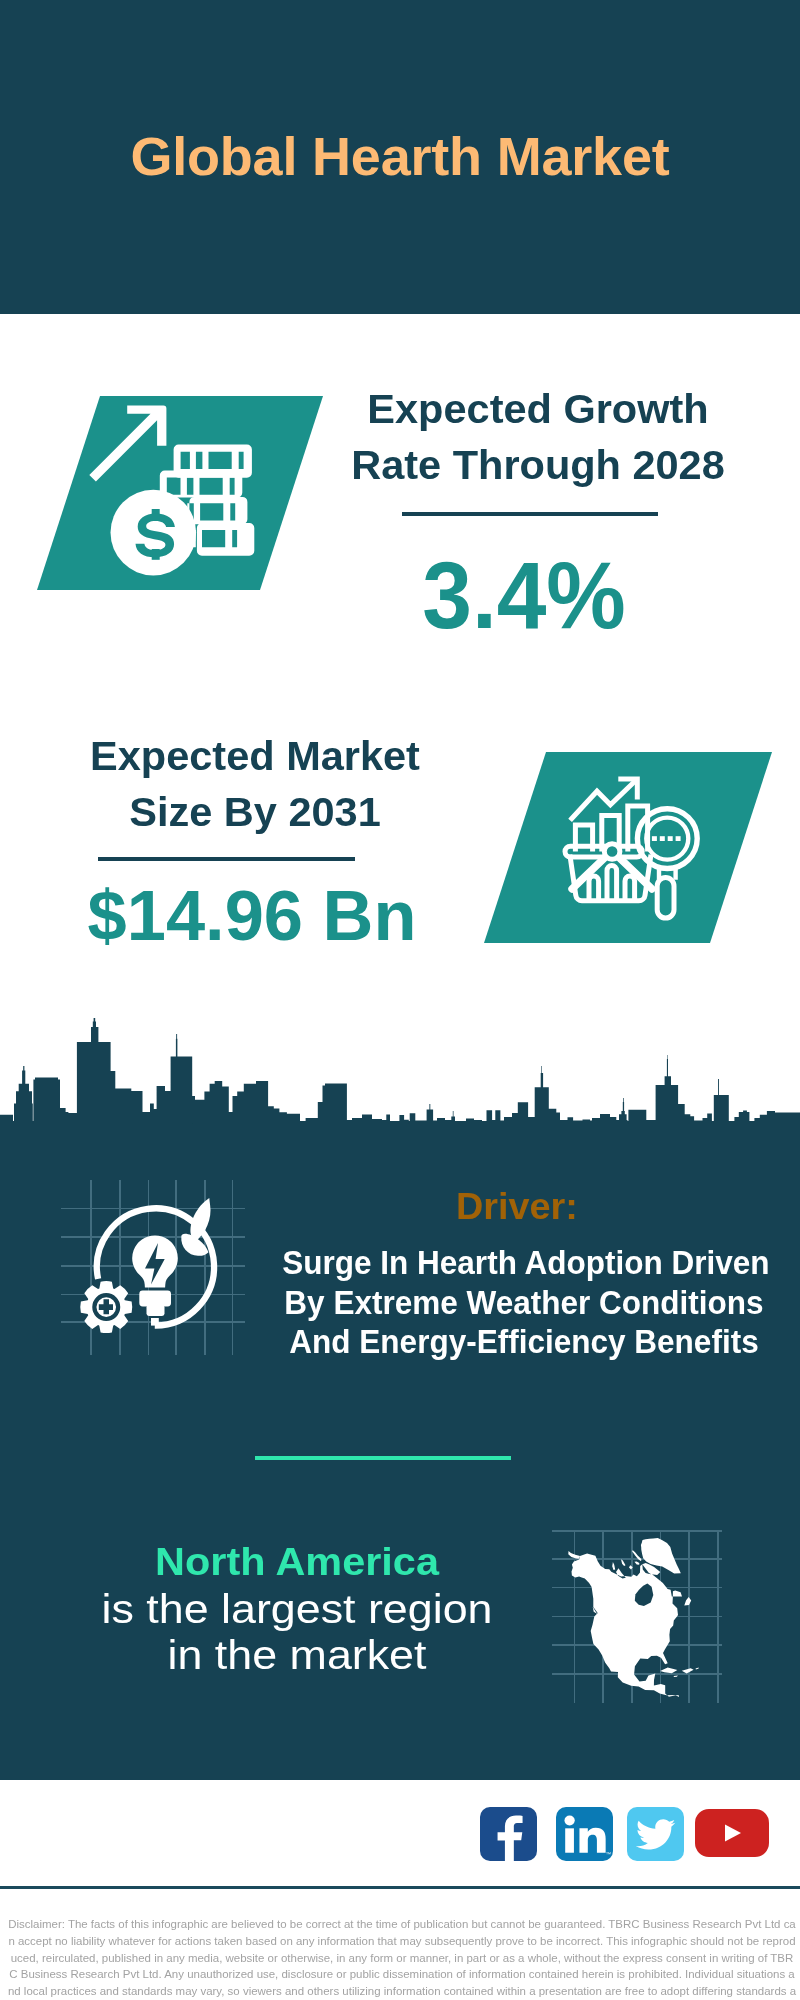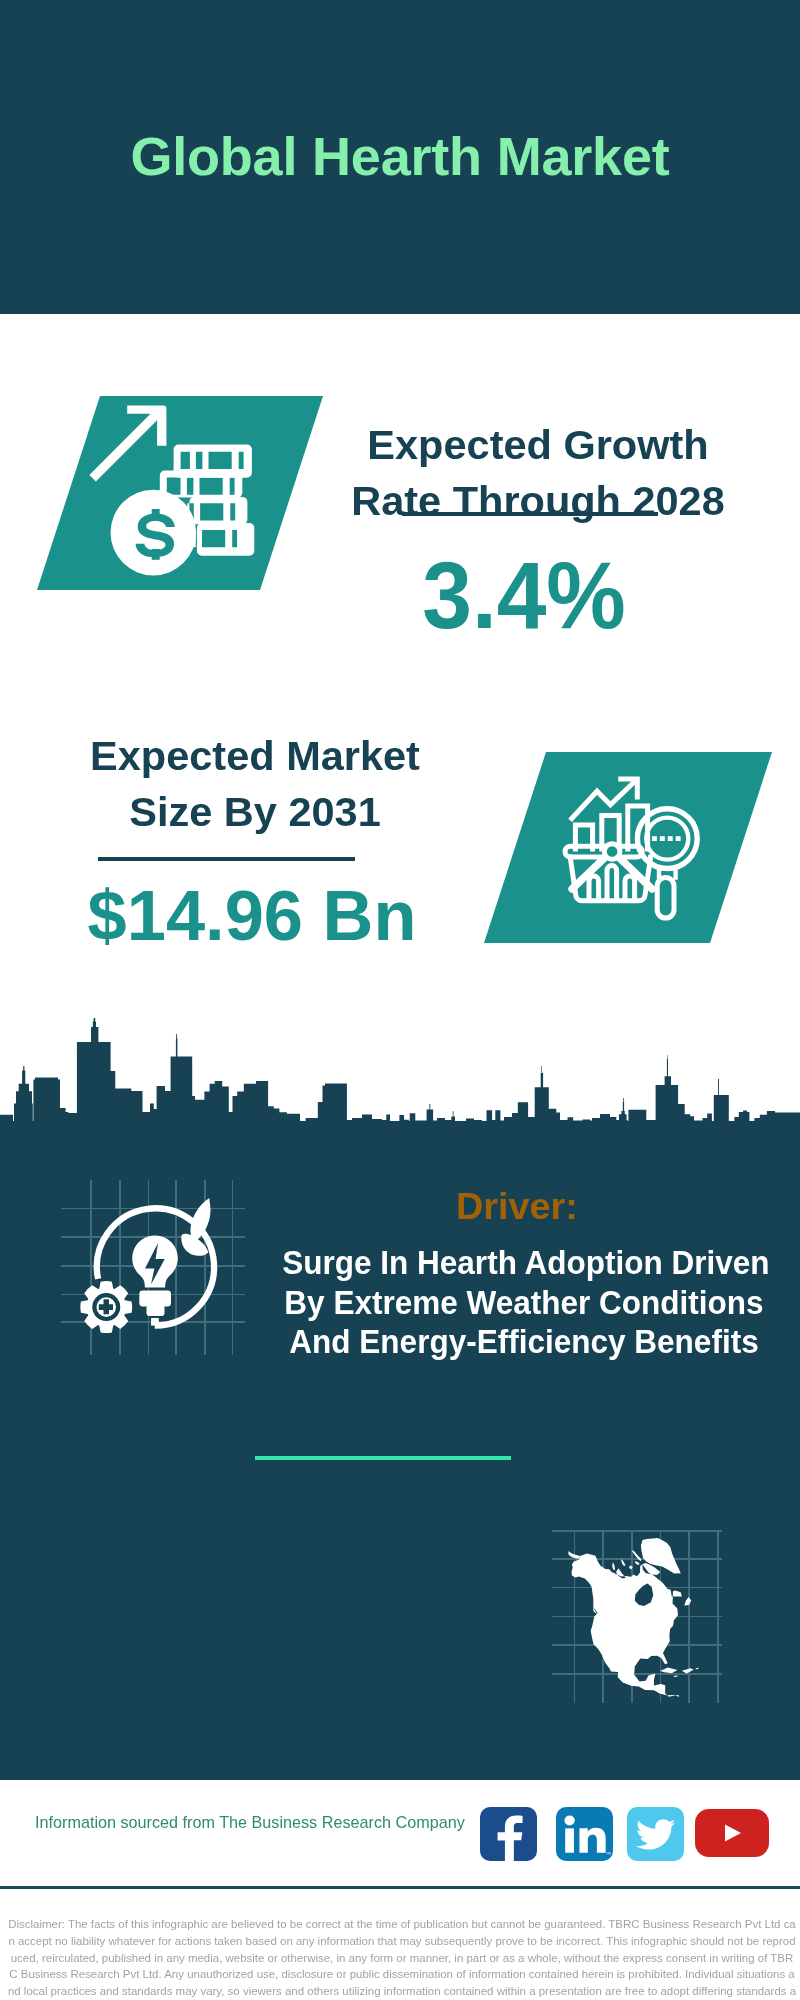--- a/index.html
+++ b/index.html
@@ -2,21 +2,21 @@
 <html><head>
 <meta charset="utf-8">
 <style>
   html,body{margin:0;padding:0;background:#fff;}
   body{width:800px;height:2000px;font-family:"Liberation Sans",sans-serif;overflow:hidden;}
   .page{position:relative;width:800px;height:2000px;background:#fff;overflow:hidden;}
 
   
   .header{position:absolute;left:0;top:0;width:800px;height:314px;background:#164253;}
   .header-title{position:absolute;left:0;top:129px;width:800px;text-align:center;
-    color:#86efac;font-size:54px;font-weight:bold;letter-spacing:-0.2px;line-height:1;}
+    color:#fdba74;font-size:54px;font-weight:bold;letter-spacing:-0.2px;line-height:1;}
 
   
   .pg{position:absolute;}
   .pg svg{display:block;}
 
   
   .stat-head{position:absolute;color:#164253;font-size:41.5px;font-weight:bold;
      line-height:56px;text-align:center;white-space:pre;}
   .stat-rule{position:absolute;background:#164253;height:4px;}
   .stat-value{position:absolute;color:#1b918b;font-weight:bold;
@@ -74,21 +74,21 @@
                  M140.0,134.0 h6.0 v17.2 h-6.0 Z M152.3,134.0 h6.5 v17.2 h-6.5 Z M165.0,134.0 h23.2 v17.2 h-23.2 Z M195.2,134.0 h4.9 v17.2 h-4.9 Z" fill-rule="evenodd"></path>
 
         <circle cx="116.3" cy="136.6" r="42.8" fill="#ffffff"></circle>
         <path d="M114.7,113.0 h8.0 v8.5 h-8.0 Z" fill="#1b918b"></path>
         <path d="M114.7,153.0 h8.0 v10.8 h-8.0 Z" fill="#1b918b"></path>
         <path d="M118.7,117.6 c-10.9,0 -18.0,5.6 -18.0,13.0 c0,7.1 5.3,10.9 16.4,12.6 c8.6,1.3 11.3,2.8 11.3,5.6 c0,3.2 -3.9,5.3 -10.0,5.3 c-6.6,0 -10.4,-2.3 -11.0,-6.4 h-8.9 c0.5,8.4 7.8,13.6 19.2,13.6 c11.8,0 19.4,-5.2 19.4,-13.2 c0,-7.3 -5.1,-11.0 -16.7,-12.7 c-8.9,-1.3 -11.2,-2.5 -11.2,-5.4 c0,-2.9 3.7,-5.0 9.3,-5.0 c6.0,0 9.7,2.2 10.6,5.9 h8.8 c-0.9,-7.9 -7.7,-13.3 -19.2,-13.3 Z" fill="#1b918b"></path>
       </g>
     </svg>
   </div>
 
-  <div class="stat-head" style="left:318px;top:381px;width:440px;margin-top:36px;">Expected Growth
+  <div class="stat-head" style="left:318px;top:381px;width:440px;">Expected Growth
 Rate Through 2028</div>
   <div class="stat-rule" style="left:402px;top:512px;width:256px;"></div>
   <div class="stat-value" style="left:304px;top:548px;width:440px;font-size:95px;transform:scaleX(0.94);">3.4%</div>
 
   <div class="pg" style="left:484px;top:752px;">
     <svg width="288" height="192" viewBox="0 0 288 192">
       <polygon points="62,0 288,0 226,191 0,191" fill="#1b918b"></polygon>
       <g fill="none" stroke="#ffffff" stroke-width="5.0" stroke-linecap="square" stroke-linejoin="miter">
 
         <polyline points="87.8,66.5 113.0,39.2 126.4,52.8 151.7,28.5"></polyline>
@@ -166,34 +166,38 @@
 
   <div class="driver-label" style="left:456px;top:1188px;font-size:37.8px;transform:scaleX(1.0);">Driver:</div>
   <div class="driver-text" style="left:264px;top:1243px;width:520px;">
     <div>Surge In Hearth Adoption Driven</div>
     <div>By Extreme Weather Conditions</div>
     <div>And Energy-Efficiency Benefits</div>
   </div>
 
   <div class="mint-rule" style="left:255px;top:1456px;width:256px;"></div>
 
+  <div class="region-block" style="left:43px;top:1538px;width:508px;">
+    <span class="region-name">North America</span>
+    <span class="region-text">is the largest region</span>
+    <span class="region-text">in the market</span>
+  </div>
 
   <div class="pg" style="left:552px;top:1506px;">
     <svg width="170" height="200" viewBox="0 0 170 200">
       <g stroke="#426d7f" stroke-width="1.5" fill="none" shape-rendering="crispEdges">
         <path d="M22.4,24.8 V196.7 M51.1,24.8 V196.7 M79.8,24.8 V196.7 M108.5,24.8 V196.7 M137.2,24.8 V196.7 M165.9,24.8 V196.7"></path>
         <path d="M0,24.8 H170 M0,53.1 H170 M0,81.6 H170 M0,110.5 H170 M0,138.9 H170 M0,167.8 H170"></path>
       </g>
       <path fill="#ffffff" fill-rule="nonzero" d="M28.0,50.0 L35.1,47.6 L39.6,48.8 L43.4,49.8 L45.7,55.3 L48.5,59.7 L53.2,63.1 L57.3,63.2 L59.3,65.8 L65.5,68.7 L69.1,70.6 L73.2,70.0 L79.4,70.7 L81.5,68.5 L84.9,70.2 L88.0,66.5 L88.2,59.9 L90.3,58.2 L96.9,67.0 L101.7,69.6 L110.9,76.9 L115.6,83.0 L118.6,83.7 L119.8,90.5 L130.0,90.5 L128.6,86.2 L123.2,84.6 L120.9,85.3 L120.8,92.4 L120.5,97.5 L125.2,102.3 L126.0,109.1 L125.0,110.4 L121.8,114.6 L121.2,119.5 L118.1,122.9 L117.4,128.8 L117.8,135.3 L113.0,143.2 L111.0,147.0 L115.7,157.2 L113.1,158.3 L109.0,151.7 L104.9,149.8 L99.2,149.9 L95.8,152.9 L88.3,152.6 L82.9,160.2 L82.1,168.4 L87.5,175.4 L93.7,174.7 L96.4,169.5 L103.3,167.5 L102.0,173.9 L101.9,179.5 L108.8,178.0 L113.2,179.2 L113.2,187.4 L116.9,190.7 L123.5,189.3 L127.1,191.0 L126.8,189.2 L122.3,188.9 L114.5,189.2 L107.7,187.4 L101.9,184.2 L93.2,184.1 L86.6,180.5 L79.2,179.7 L70.7,176.6 L65.8,171.2 L66.0,166.1 L59.0,165.5 L57.3,162.2 L53.1,156.4 L50.2,149.5 L46.6,143.5 L41.4,137.9 L40.1,132.0 L38.7,124.9 L40.5,118.8 L42.3,110.4 L45.7,107.0 L41.3,101.0 L41.3,92.8 L40.4,86.5 L39.6,81.1 L37.1,77.1 L32.8,72.6 L29.7,71.5 L27.1,70.6 L23.3,71.5 L19.9,69.5 L19.5,65.5 L20.8,61.8 L19.9,58.6 L21.9,55.5 L27.2,53.5 L28.0,50.0 Z M28.0,50.0 L23.3,48.7 L18.9,46.9 L16.5,44.9 L16.3,48.2 L19.4,50.9 L24.0,52.5 L26.8,52.8 L28.0,50.0 Z M128.8,67.2 L126.8,62.8 L124.7,58.5 L122.7,53.7 L120.1,47.4 L118.3,40.9 L115.0,36.9 L109.9,34.1 L105.8,32.0 L101.1,32.5 L97.4,32.8 L93.6,33.3 L90.5,34.1 L89.8,36.7 L88.9,39.0 L89.2,41.3 L89.3,43.8 L90.1,48.1 L91.2,52.2 L94.2,55.5 L98.6,58.0 L104.5,59.4 L110.2,60.6 L116.4,63.9 L122.2,67.6 L128.8,67.2 Z M108.3,66.0 L102.1,60.9 L97.4,58.6 L93.7,56.9 L90.3,58.2 L90.8,63.5 L93.6,67.1 L97.3,68.0 L101.2,68.6 L105.2,69.0 L108.3,66.0 Z M89.3,53.0 L85.9,49.7 L83.1,46.2 L81.1,44.5 L79.8,44.8 L83.1,49.4 L86.0,52.9 L89.1,55.3 L89.3,53.0 Z M73.8,71.7 L69.7,67.1 L66.5,62.2 L64.0,65.9 L66.1,69.7 L70.5,72.5 L73.8,71.7 Z M63.2,63.5 L62.2,58.8 L60.9,56.0 L60.2,60.2 L61.5,64.1 L63.2,63.5 Z M73.5,59.2 L70.8,54.6 L69.0,53.2 L70.1,57.7 L72.1,60.1 L73.5,59.2 Z M80.8,61.2 L78.2,59.3 L77.0,61.4 L79.0,63.4 L80.8,61.2 Z M87.3,56.9 L84.6,55.4 L82.4,55.8 L84.7,58.6 L87.2,58.7 L87.3,56.9 Z M108.1,165.0 L115.7,161.5 L125.4,164.0 L119.8,167.2 L112.4,166.2 L108.1,165.0 Z M129.8,164.8 L138.6,162.3 L141.6,163.7 L134.6,167.5 L129.8,164.8 Z M143.6,162.5 L146.7,161.4 L146.6,162.5 L143.9,163.5 L143.6,162.5 Z M121.8,169.9 L125.9,169.4 L124.9,170.7 L121.8,171.0 L121.8,169.9 Z M132.3,99.4 L134.1,94.3 L136.7,91.0 L139.2,94.6 L137.0,98.9 L132.3,99.4 Z M45.3,108.1 L42.5,103.7 L40.7,100.7 L41.7,105.7 L45.3,108.1 Z"></path>
       <path fill="#164253" d="M82.8,94.8 L86.7,98.7 L91.9,100.1 L98.7,96.5 L101.3,89.1 L99.6,80.8 L95.4,77.6 L91.2,79.8 L87.0,83.7 L83.4,88.4 L82.8,94.8 Z"></path>
     </svg>
   </div>
 
   <div class="src-text" style="left:35px;top:1811px;">
-    <div>Information sourced from The Business Research Company</div>
   </div>
 
   <div class="social" style="left:480.4px;top:1807px;width:300px;height:54px;display:block;">
     <a class="soc" style="background:#1b4c8c;left:0px;">
       <svg viewBox="0 0 62 62" width="57" height="54" preserveAspectRatio="none">
         <path fill="#ffffff" d="M36.8,62 V38.2 h8.0 l1.2,-9.3 h-9.2 v-5.9 c0,-2.7 0.7,-4.5 4.6,-4.5 h4.9 v-8.3 c-0.8,-0.1 -3.8,-0.3 -7.2,-0.3 c-7.1,0 -12.0,4.4 -12.0,12.3 v6.9 h-8.0 v9.3 h8.0 V62 Z"></path>
       </svg>
     </a>
     <a class="soc" style="background:#0a7ab5;left:75.6px;">
       <svg viewBox="0 0 62 62" width="57" height="54" preserveAspectRatio="none">

